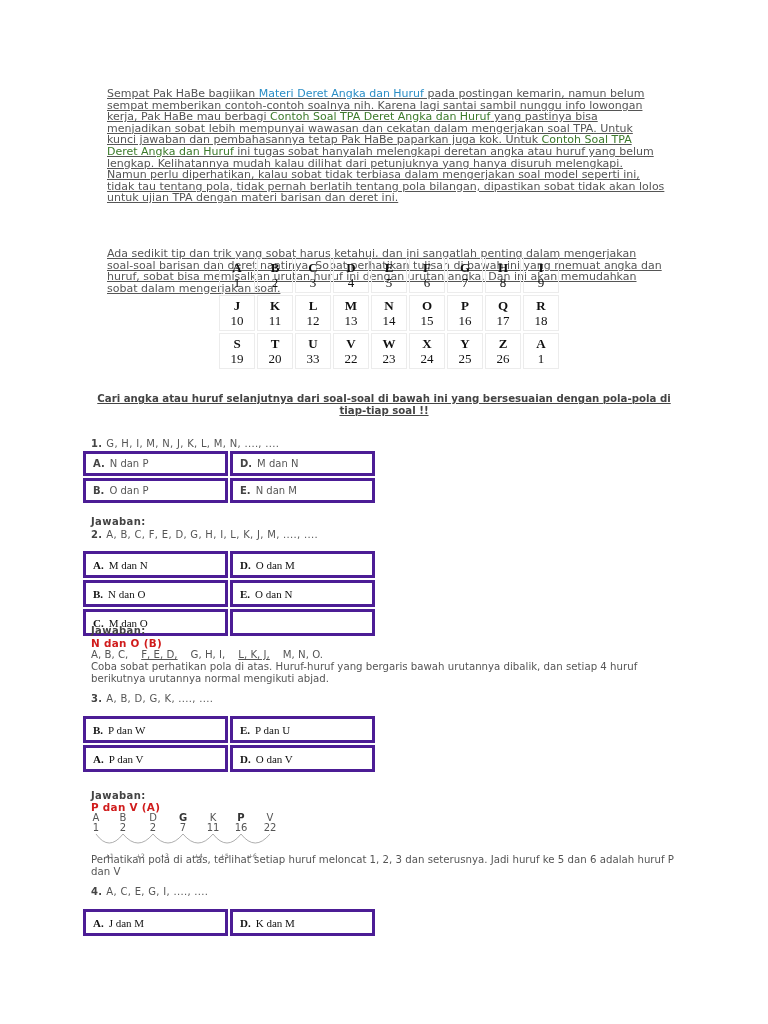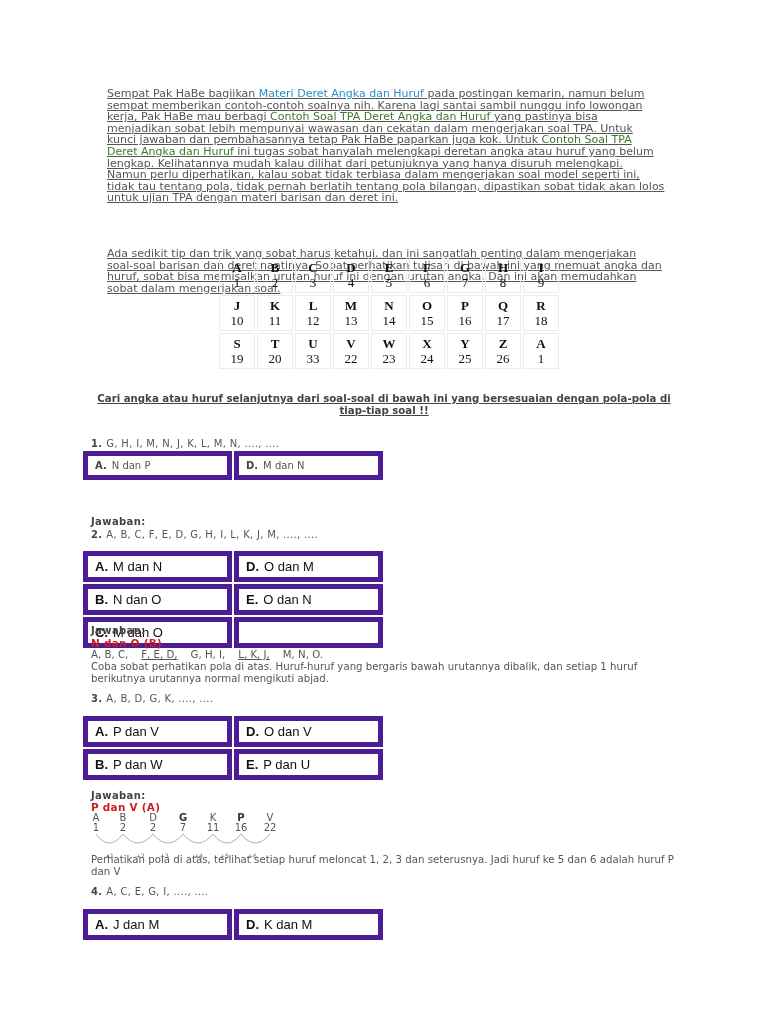--- a/index.html
+++ b/index.html
@@ -18,24 +18,24 @@
   .grid .L { font-weight: bold; font-size: 13px; line-height: 14px; display: block; }
   .grid .N { font-size: 13px; line-height: 15px; display: block; }
 
   .instr { position: absolute; left: 91px; top: 393px; width: 586px; text-align: center;
            font-size: 10.2px; line-height: 11.8px; font-weight: bold; color: #444; text-decoration: underline; }
 
   .q { position: absolute; left: 91px; font-size: 10px; color: #555; letter-spacing: 0.3px; }
   .q b { color: #444; margin-right: 4px; }
 
   .opts { position: absolute; left: 81px; border-collapse: separate; border-spacing: 2px; }
-  .opts td { width: 132px; border: 5px solid #4c1d95; padding: 0 0 0 7px; vertical-align: middle; }
+  .opts td { width: 132px; border: 3px solid #4c1d95; padding: 0 0 0 7px; vertical-align: middle; }
   .opts.sans td { height: 19px; font-size: 10px; color: #555; }
   .opts.sans td b { color: #444; margin-right: 5px; }
-  .opts.serif td { height: 21px; font-family: Liberation Sans, sans-serif; font-size: 13px; color: #111; }
+  .opts.serif td { height: 21px; font-family: Liberation Serif, serif; font-size: 11px; color: #111; }
   .opts.serif td b { margin-right: 5px; }
 
   .jaw { position: absolute; left: 91px; font-size: 10px; font-weight: bold; color: #444; letter-spacing: 0.4px; }
   .ans { position: absolute; left: 91px; font-size: 10.4px; font-weight: bold; color: #d01c1c; letter-spacing: 0.3px; }
   .txt { position: absolute; left: 91px; width: 590px; font-size: 10.2px; line-height: 11.6px; color: #555; margin: 0; }
   .seq span { margin-right: 0; }
   .u { text-decoration: underline; }
 
   .diagram { position: absolute; left: 88px; top: 812px; width: 200px; height: 48px; }
   .diagram .lt { position: absolute; font-size: 10px; color: #555; text-align: center; width: 16px; line-height: 10px; }
@@ -171,20 +171,24 @@
   </table>
 
 <div class="instr">Cari angka atau huruf selanjutnya dari soal-soal di bawah ini yang bersesuaian dengan pola-pola di tiap-tiap soal !!</div>
 
 <div class="q" style="top:438px;"><b>1.</b><span>G, H, I, M, N, J, K, L, M, N, ...., ....</span></div>
 <table class="opts sans" style="top:449px;">
   <tbody>
       <tr>
     <td><b>A.</b><span>N dan P</span></td>
     <td><b>D.</b><span>M dan N</span></td>
+  </tr>
+  <tr>
+    <td><b>B.</b><span>O dan P</span></td>
+    <td><b>E.</b><span>N dan M</span></td>
   </tr>
 </tbody>
   </table>
 <div class="jaw" style="top:516px;">Jawaban:</div>
 
 <div class="q" style="top:529px;"><b>2.</b><span>A, B, C, F, E, D, G, H, I, L, K, J, M, ...., ....</span></div>
 <table class="opts serif" style="top:549px;">
   <tbody>
       <tr>
     <td><b>A.</b><span>M dan N</span></td>
@@ -202,32 +206,32 @@
   </table>
 <div class="jaw" style="top:625px;">Jawaban:</div>
 <div class="ans" style="top:637px;">N dan O (B)</div>
 <div class="txt seq" style="top:649px;">
   <span>A, B, C,</span>&nbsp;&nbsp;&nbsp;
   <span class="u">F, E, D,</span>&nbsp;&nbsp;&nbsp;
   <span>G, H, I,</span>&nbsp;&nbsp;&nbsp;
   <span class="u">L, K, J,</span>&nbsp;&nbsp;&nbsp;
   <span>M, N, O.</span>
 </div>
-<p class="txt" style="top:661px;">Coba sobat perhatikan pola di atas. Huruf-huruf yang bergaris bawah urutannya dibalik, dan setiap 1 huruf berikutnya urutannya normal mengikuti abjad.</p>
+<p class="txt" style="top:661px;">Coba sobat perhatikan pola di atas. Huruf-huruf yang bergaris bawah urutannya dibalik, dan setiap 4 huruf berikutnya urutannya normal mengikuti abjad.</p>
 
 <div class="q" style="top:693px;"><b>3.</b><span>A, B, D, G, K, ...., ....</span></div>
 <table class="opts serif" style="top:714px;">
   <tbody>
       <tr>
+    <td><b>B.</b><span>P dan W</span></td>
+    <td><b>E.</b><span>P dan U</span></td>
+  </tr>
+  <tr>
     <td><b>A.</b><span>P dan V</span></td>
     <td><b>D.</b><span>O dan V</span></td>
-  </tr>
-  <tr>
-    <td><b>B.</b><span>P dan W</span></td>
-    <td><b>E.</b><span>P dan U</span></td>
   </tr>
 </tbody>
   </table>
 <div class="jaw" style="top:790px;">Jawaban:</div>
 <div class="ans" style="top:801px;">P dan V (A)</div>
 
 <div class="diagram">
   <span class="lt" style="left:0px;top:1px;">A</span>
   <span class="lt" style="left:27px;top:1px;">B</span>
   <span class="lt" style="left:57px;top:1px;">D</span>

